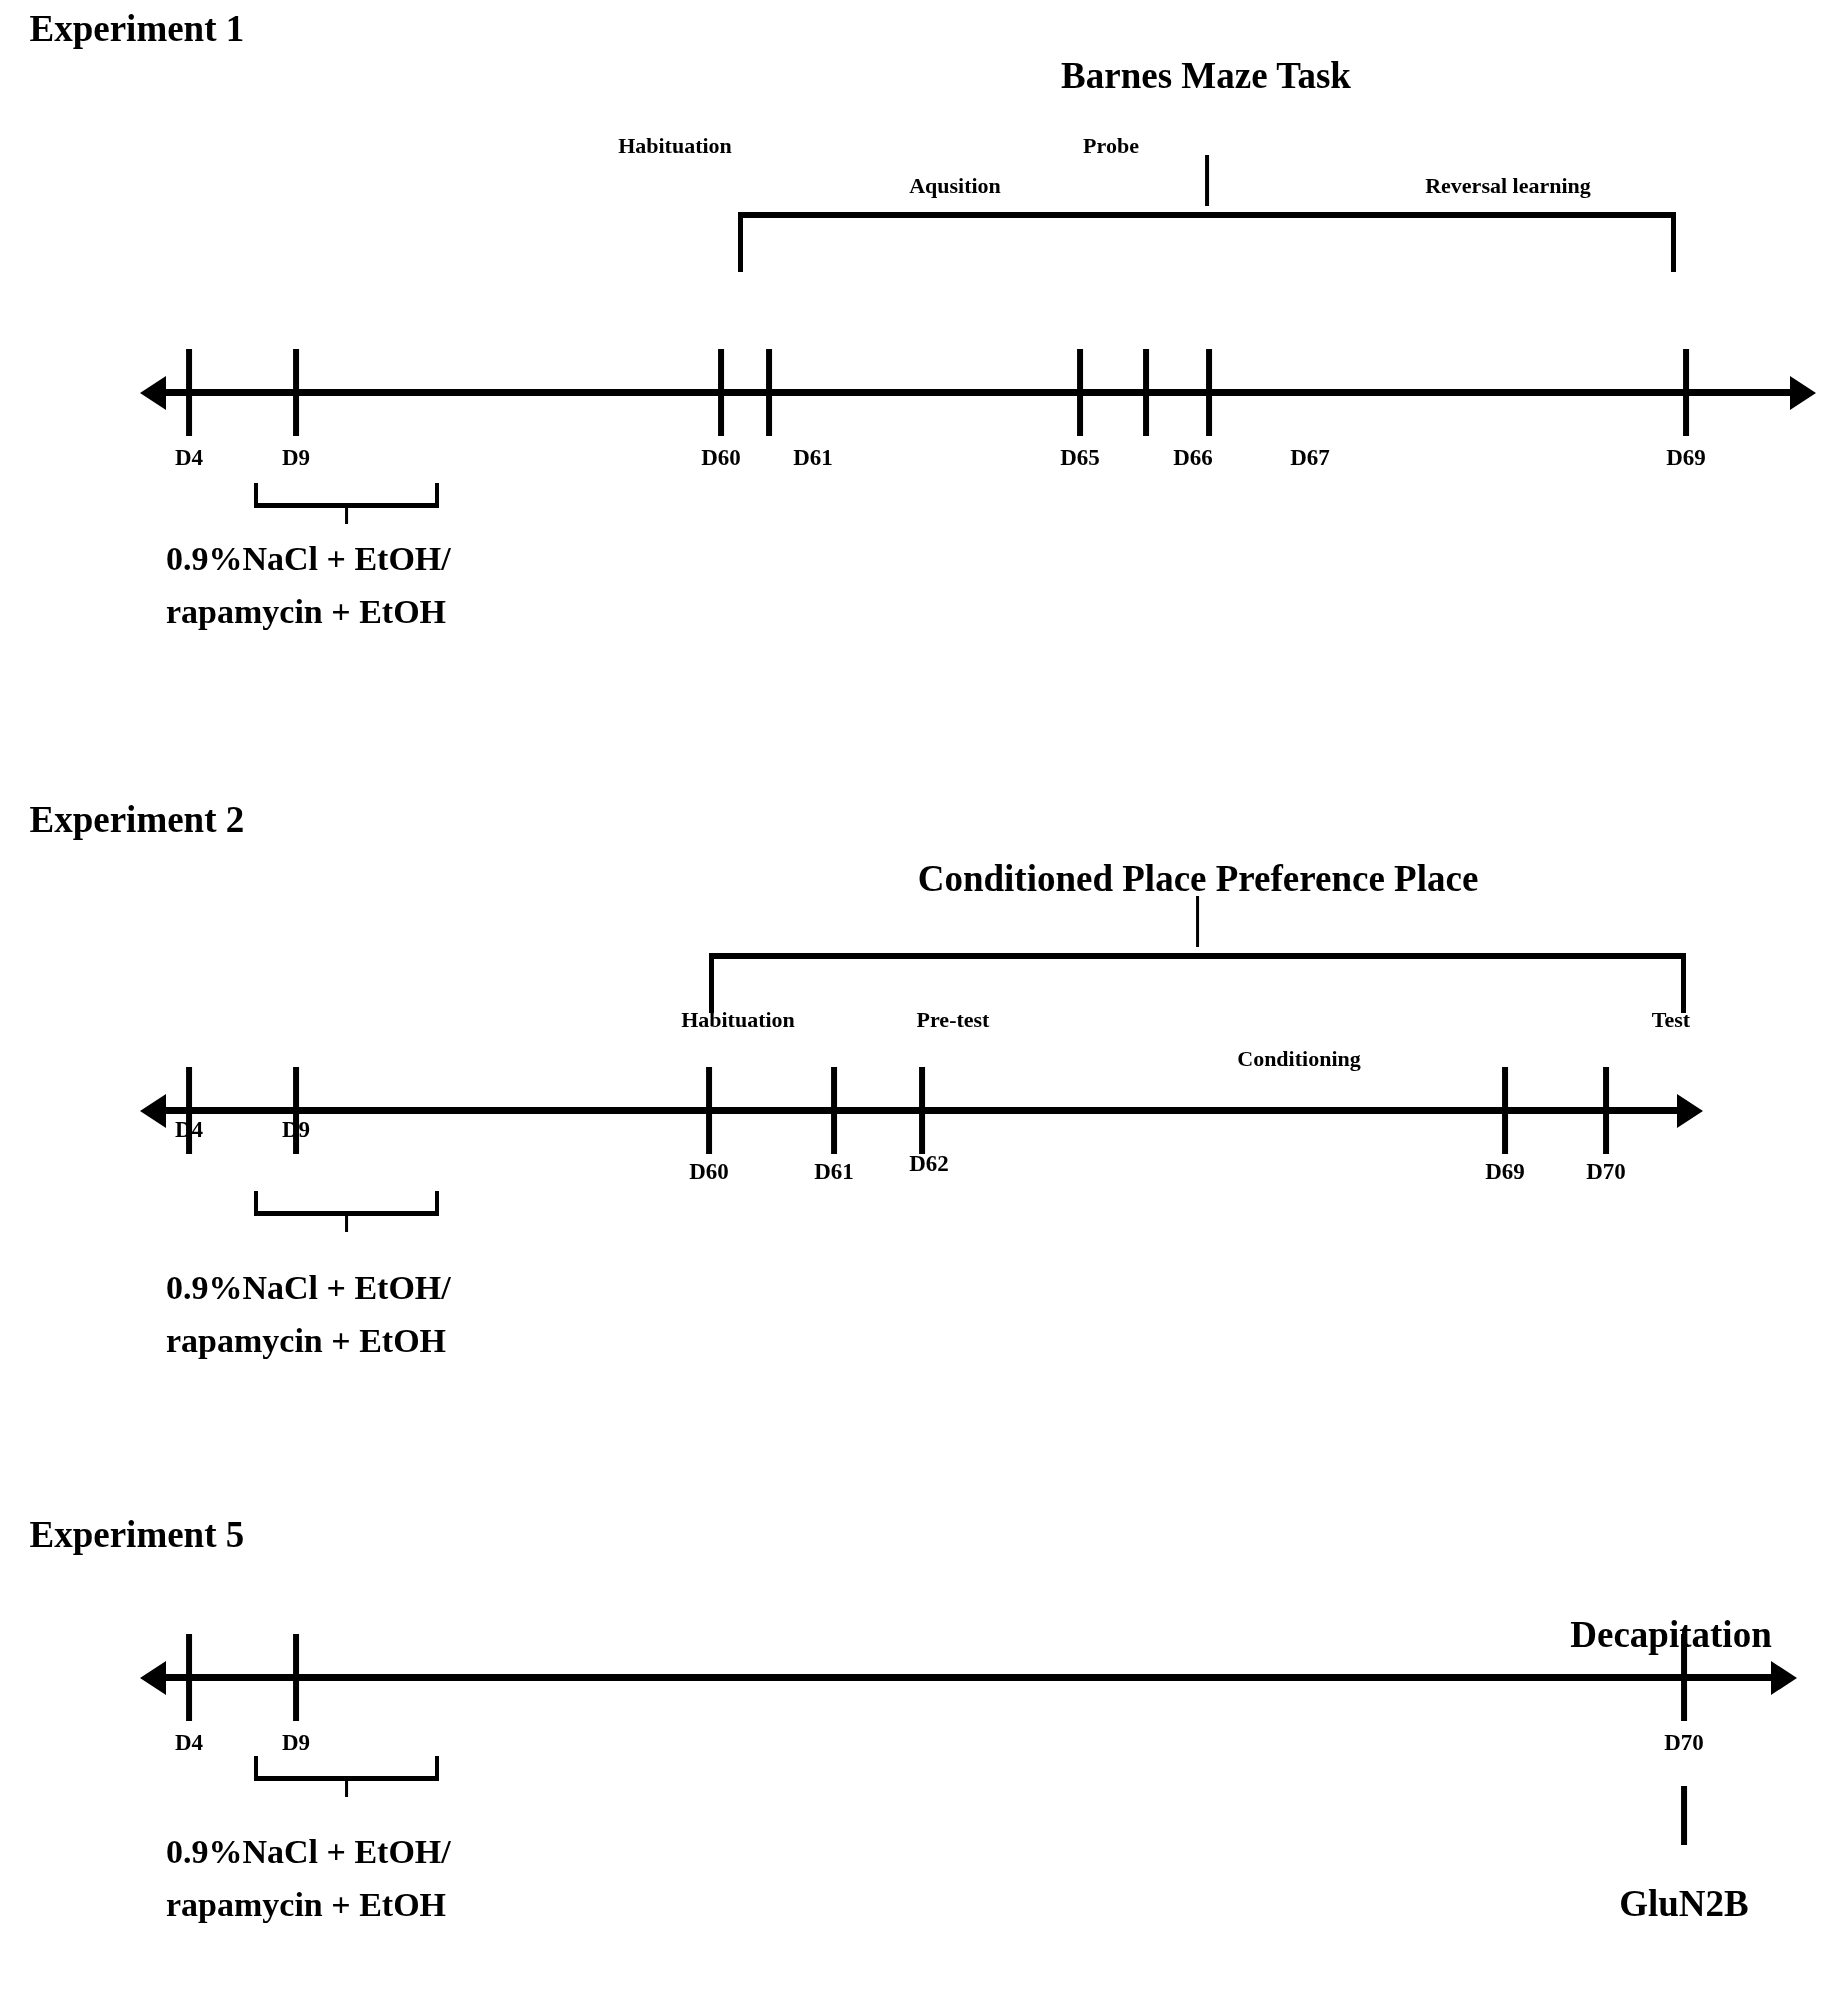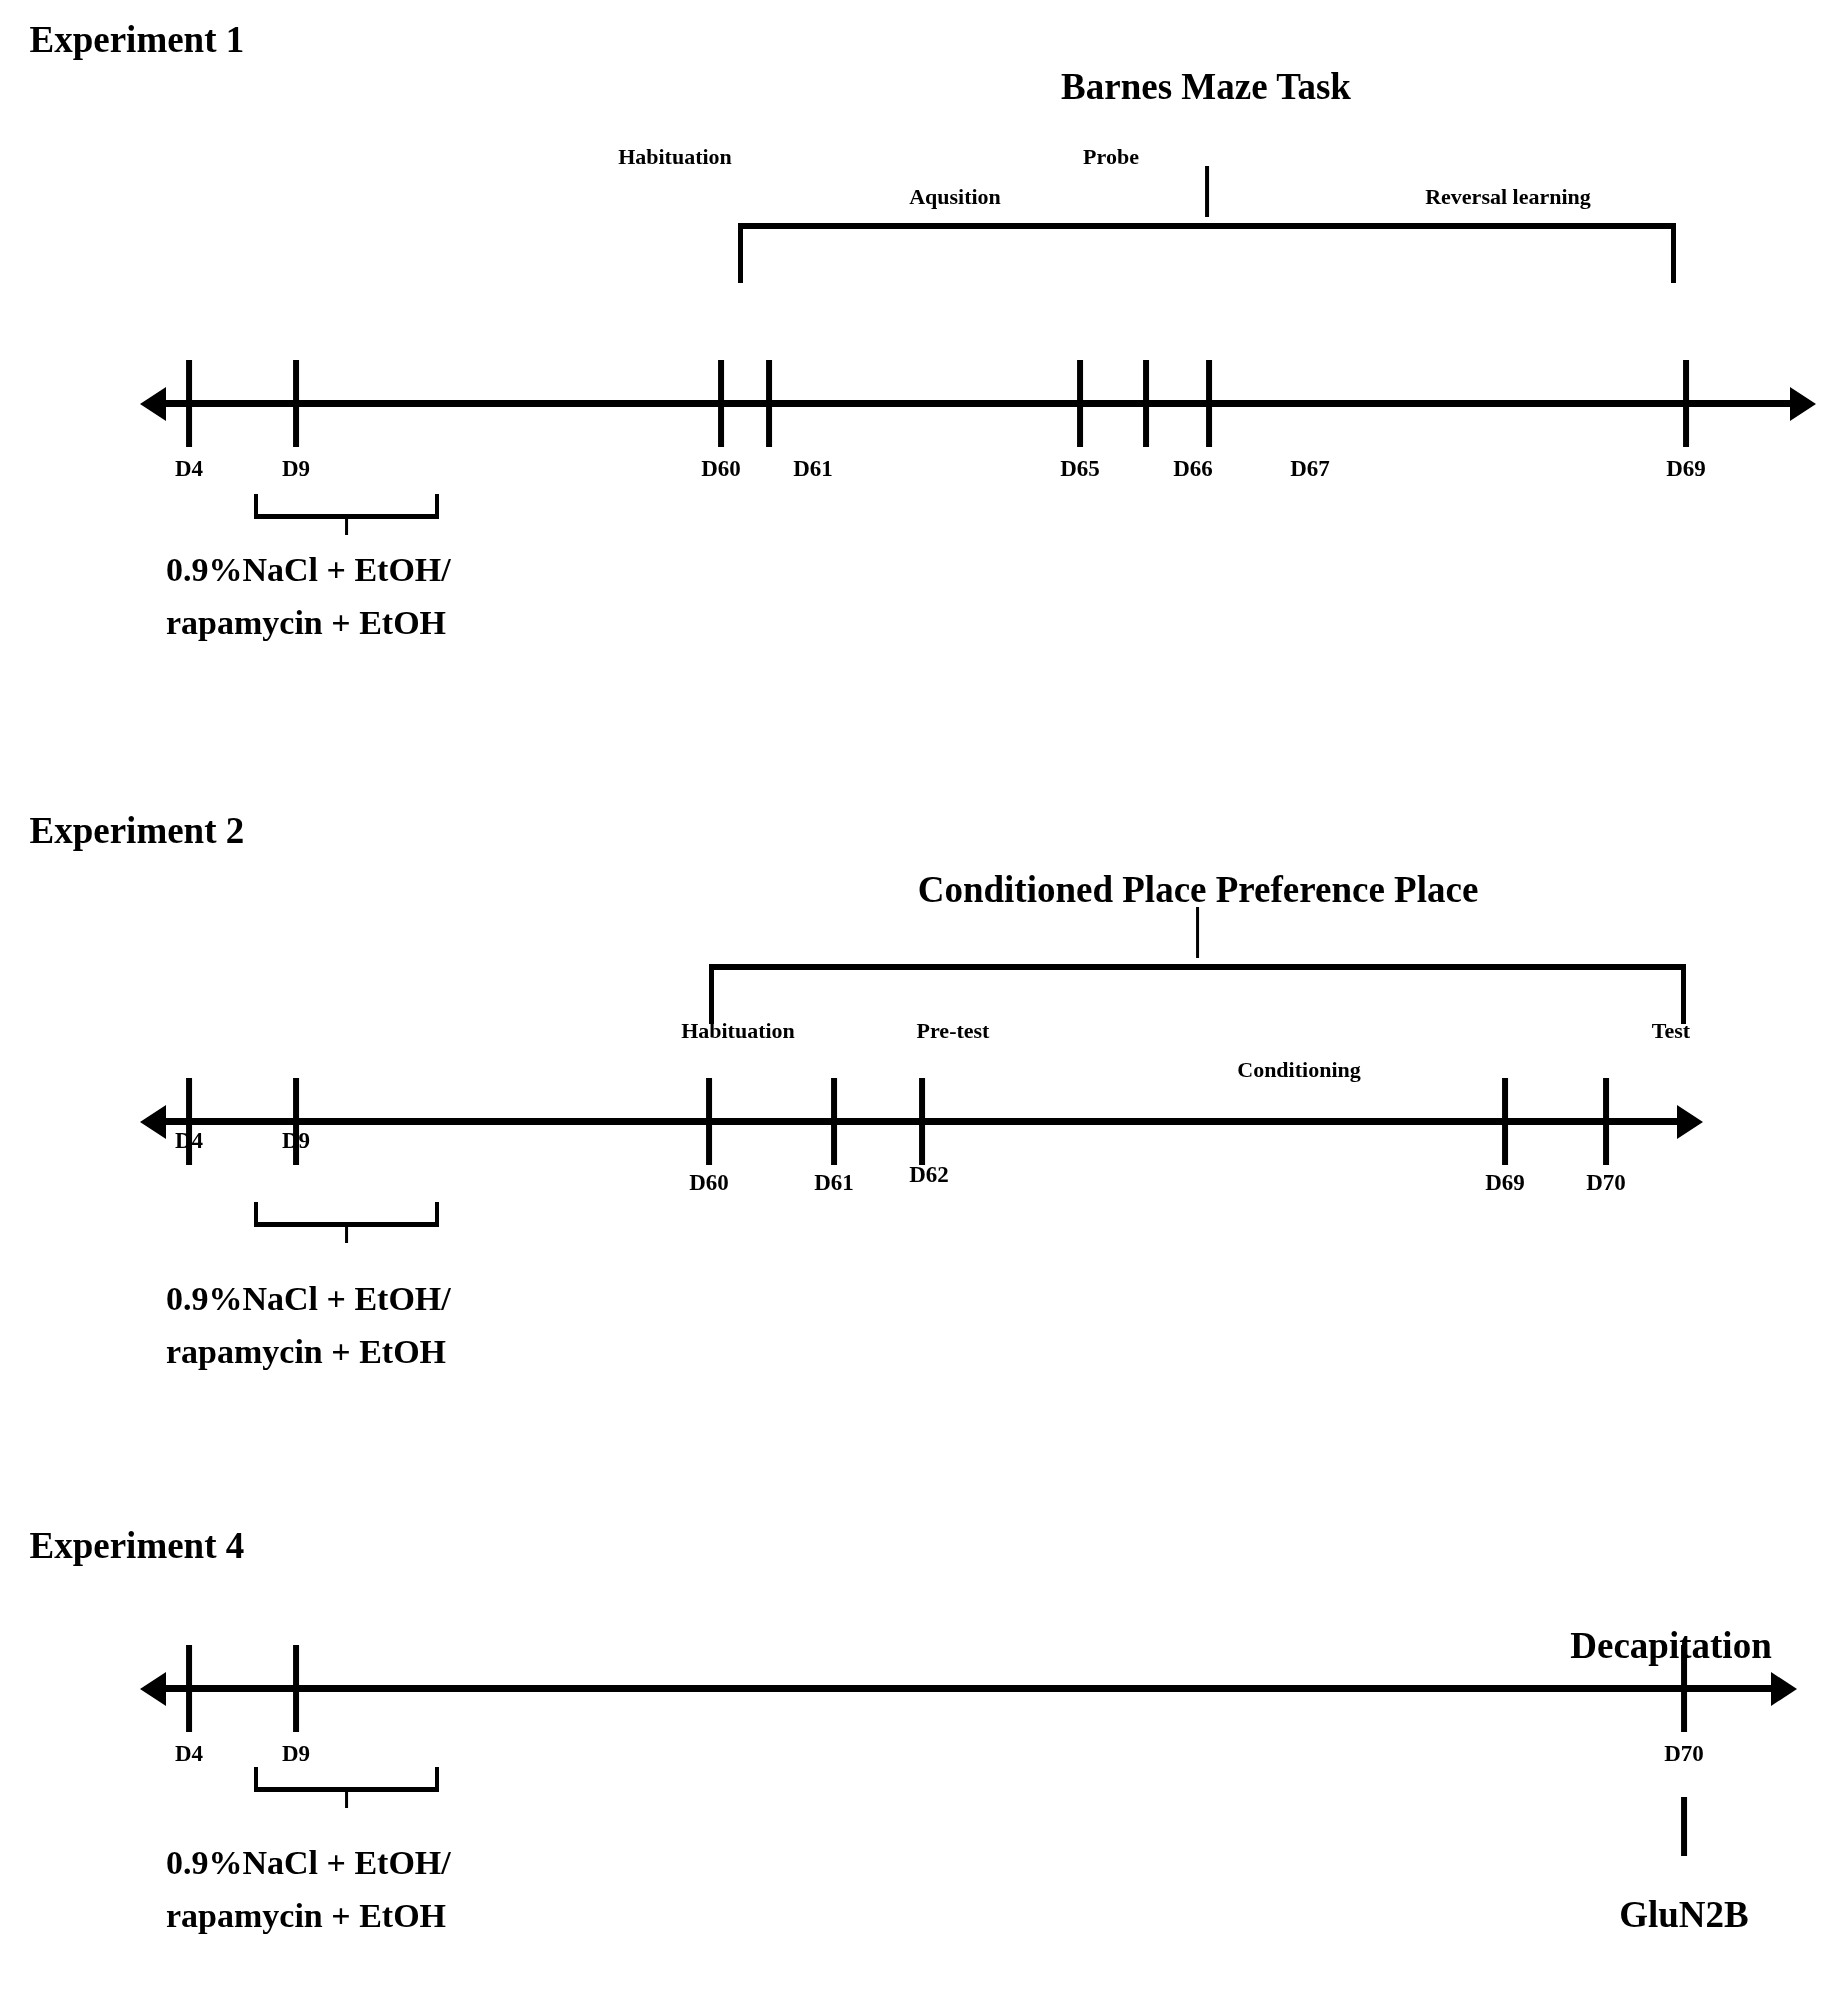--- a/index.html
+++ b/index.html
@@ -1,18 +1,18 @@
 <!DOCTYPE html>
 <html style="font-size:10.5px"><head>
 <meta charset="utf-8">
 <style>
   html,body{margin:0;padding:0;background:#ffffff;}
   body{width:1842px;height:2005px;position:relative;
        font-family:"Liberation Serif","DejaVu Serif",serif;color:#000;}
-  .fig{position:absolute;left:0;top:12px;width:1842px;height:1488px;}
+  .fig{position:absolute;left:0;top:1px;width:1842px;height:1488px;}
   .lbl{position:absolute;font-weight:bold;white-space:nowrap;line-height:1;}
   .exp-title{font-size:37px;}
   .task-title{font-size:37px;margin-top:15px;}
   .phase{font-size:22px;}
   .day{font-size:23px;}
   .drug{font-size:34px;line-height:1.30;}
   .ctr{transform:translateX(-50%);}
   
   .axis{position:absolute;height:7.2px;background:#000;}
   .tick{position:absolute;width:5.9px;background:#000;transform:translateX(-50%);}
@@ -136,21 +136,21 @@
       <div class="leg l"></div>
       <div class="leg r"></div>
       <div class="stem"></div>
     </div>
     <div class="lbl drug" style="left:166px;top:1265px;">0.9%NaCl + EtOH/</div>
     <div class="lbl drug" style="left:166px;top:1318px;">rapamycin + EtOH</div>
   </div>
 
   <div>
 
-    <div class="lbl exp-title" style="left:29.5px;top:1515px;">Experiment 4</div>
+    <div class="lbl exp-title" style="left:29.5px;top:1515px;">Experiment 5</div>
 
     <div class="lbl task-title ctr" style="left:1671px;top:1600px;">Decapitation</div>
 
     <div class="arrow-l" style="left:140px;top:1660px;"></div>
     <div class="axis" style="left:163px;top:1673px;width:1610px;"></div>
     <div class="arrow-r" style="left:1771px;top:1660px;"></div>
 
     <div class="tick" style="left:189px;top:1633px;height:87px;"></div>
     <div class="tick" style="left:296px;top:1633px;height:87px;"></div>
     <div class="tick" style="left:1684px;top:1633px;height:87px;"></div>

